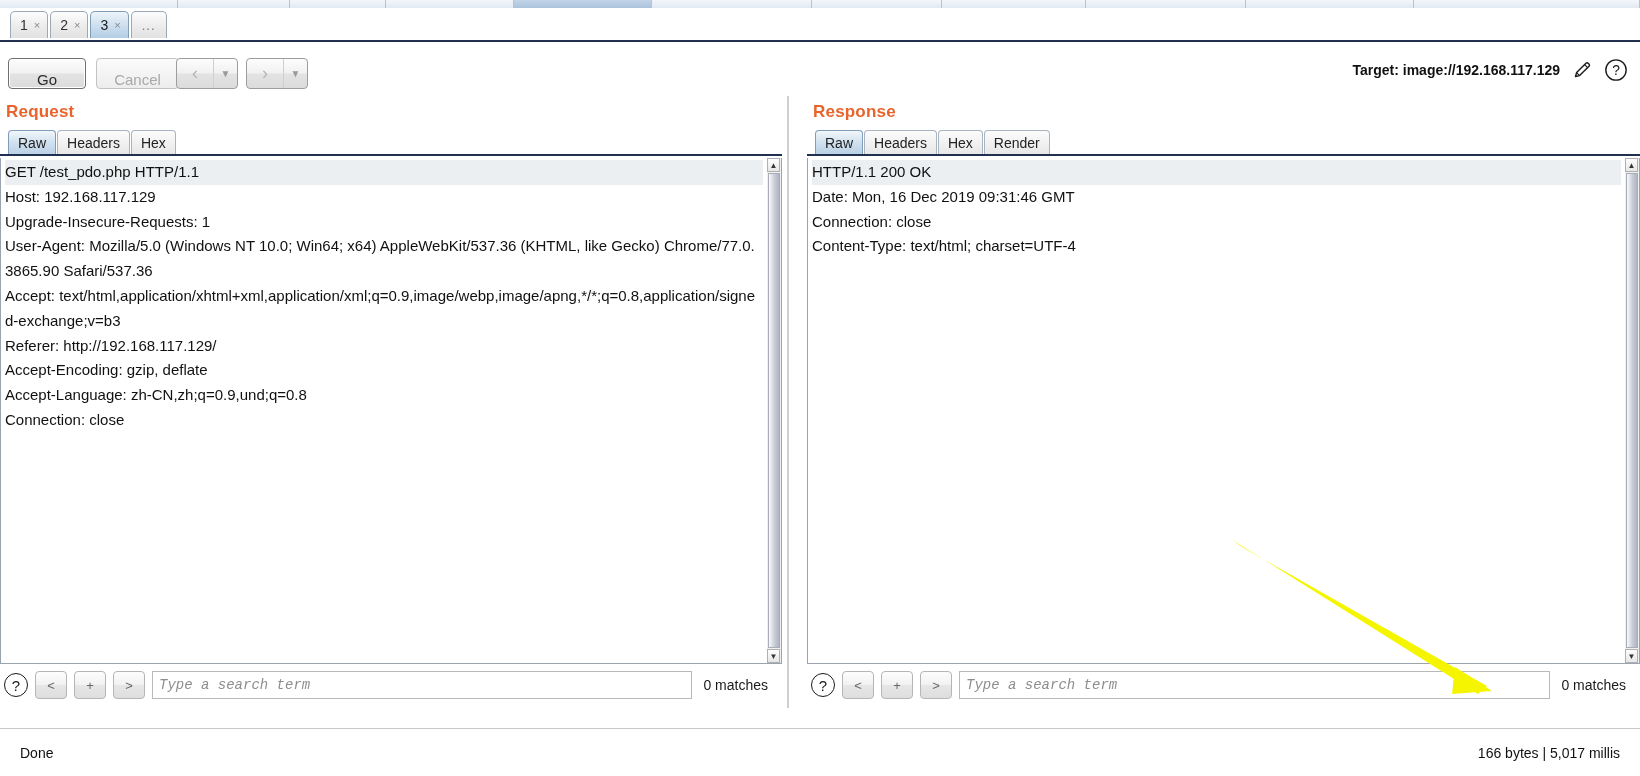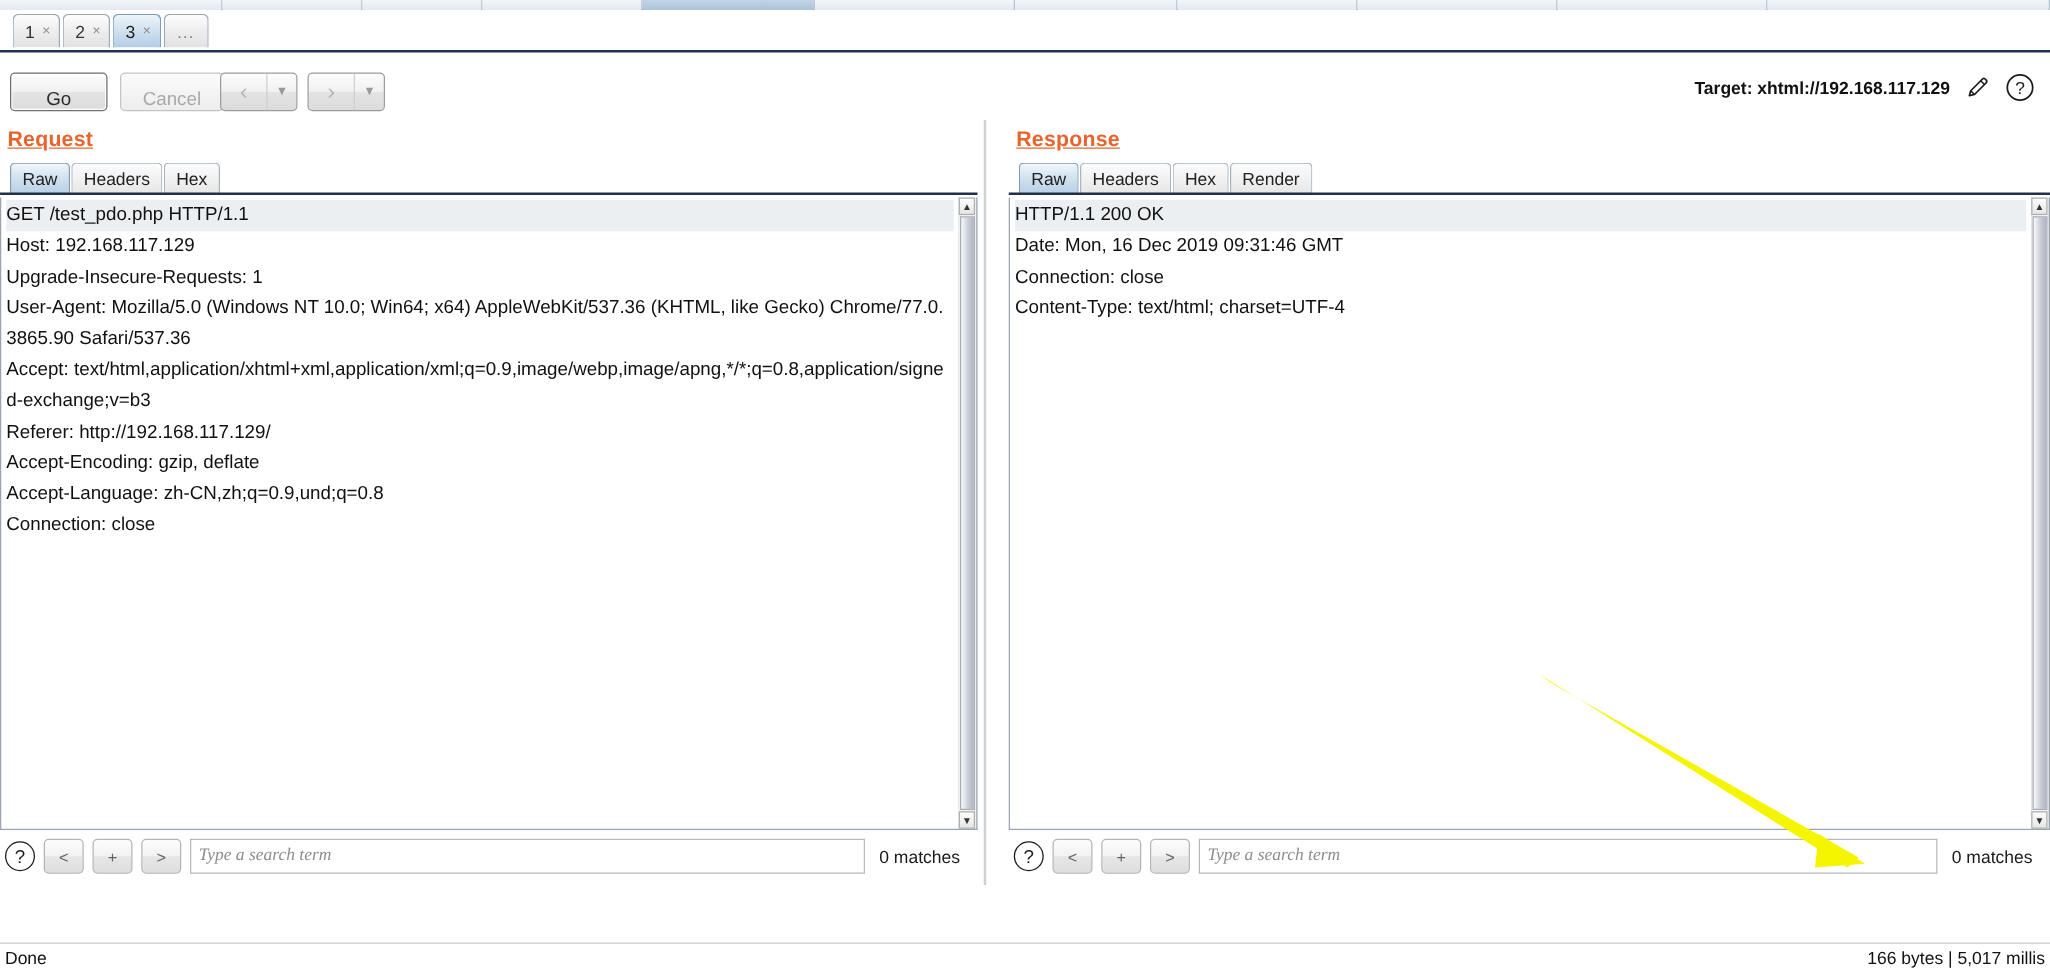--- a/index.html
+++ b/index.html
@@ -113,21 +113,20 @@
   }
   .pane-divider::before {
     content: ""; position: absolute; left: 3px; top: 0; width: 2px; height: 100%;
     background: #cfcfcf;
   }
 
   .pane-title {
     position: absolute; left: 6px; top: 6px;
     font-size: 17px; font-weight: bold; color: #e8642c;
     letter-spacing: .2px;
-    text-decoration: underline;
   }
   .pane-res .pane-title { left: 18px; }
 
   .subtabs { position: absolute; top: 34px; display: flex; align-items: flex-end; }
   .pane-req .subtabs { left: 8px; }
   .pane-res .subtabs { left: 20px; }
   .subtab {
     height: 25px; padding: 0 9px;
     display: flex; align-items: center;
     font-size: 14px; color: #222;
@@ -216,33 +215,33 @@
     border: 1px solid #b5b5b5; border-radius: 4px;
     background: linear-gradient(to bottom, #fdfdfd 0%, #f2f2f2 48%, #e6e6e6 52%, #dedede 100%);
     display: flex; align-items: center; justify-content: center;
     font-size: 13px; color: #666; cursor: pointer; flex: 0 0 auto;
   }
   .find-input {
     flex: 1 1 auto; height: 28px;
     border: 1px solid #b9b9b9;
     background: #fff;
     padding: 0 6px;
-    font-family: Liberation Serif, serif;
+    font-family: Liberation Mono, monospace;
     font-size: 14px; color: #8b5cf6;
   }
   .find-input::placeholder { color: #8d8d8d; font-style: italic; }
   .matches { font-size: 14px; color: #1a1a1a; white-space: nowrap; flex: 0 0 auto; padding-left: 4px; }
 
   
   .statusbar {
-    position: absolute; left: 0; bottom: 0; width: 1640px; height: 22px;
+    position: absolute; left: 0; bottom: 0; width: 1640px; height: 48px;
     background: #ffffff;
     border-top: 1px solid #c9c9c9;
     display: flex; align-items: center; justify-content: space-between;
-    padding: 0 4px;
+    padding: 0 20px;
     text-align: center;
   }
   .statusbar .st-left { font-size: 14px; color: #111; }
   .statusbar .st-right { font-size: 14px; color: #111; }
 
   
   .annot { position: absolute; left: 0; top: 0; width: 1640px; height: 776px; pointer-events: none; }
 </style>
 </head>
 <body>
@@ -291,21 +290,21 @@
     <div class="btn btn-split">
       <span class="seg arrow">‹</span>
       <span class="seg caret">▼</span>
     </div>
     <div class="btn btn-split2">
       <span class="seg arrow">›</span>
       <span class="seg caret">▼</span>
     </div>
 
     <div class="target-wrap">
-      <span class="target-label">Target: xhtml://192.168.117.129</span>
+      <span class="target-label">Target: image://192.168.117.129</span>
       <span class="ico-btn">
         <svg width="22" height="22" viewBox="0 0 22 22" aria-hidden="true">
           <path d="M4.5 17.5 L5.6 13.6 L15.0 4.2 C15.6 3.6 16.5 3.6 17.1 4.2 L18.0 5.1 C18.6 5.7 18.6 6.6 18.0 7.2 L8.6 16.6 Z" fill="none" stroke="#1a1a1a" stroke-width="1.4" stroke-linejoin="round"></path>
           <path d="M5.6 13.6 L8.6 16.6" fill="none" stroke="#1a1a1a" stroke-width="1.2"></path>
           <path d="M13.6 5.6 L16.6 8.6" fill="none" stroke="#1a1a1a" stroke-width="1.2"></path>
         </svg>
       </span>
       <span class="ico-btn">
         <svg width="26" height="26" viewBox="0 0 26 26" aria-hidden="true">
           <circle cx="13" cy="13" r="11" fill="none" stroke="#1a1a1a" stroke-width="1.5"></circle>

